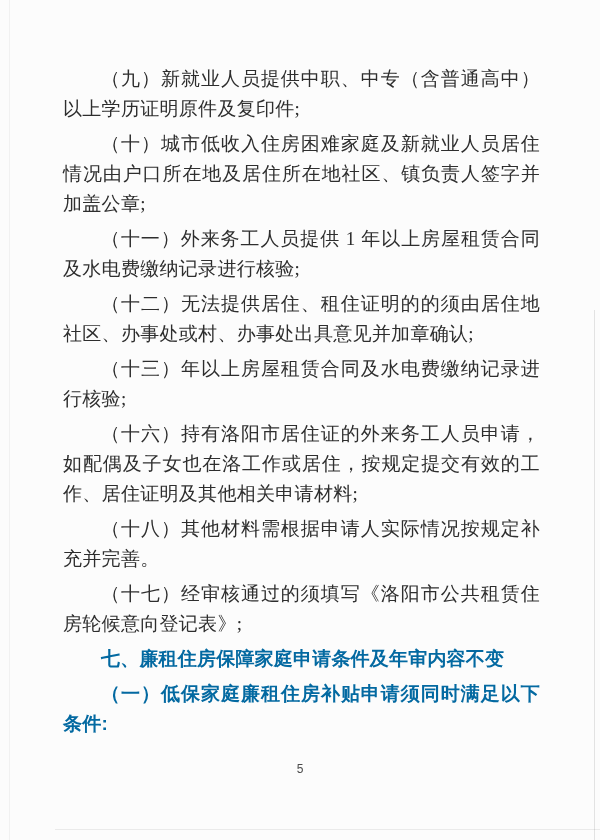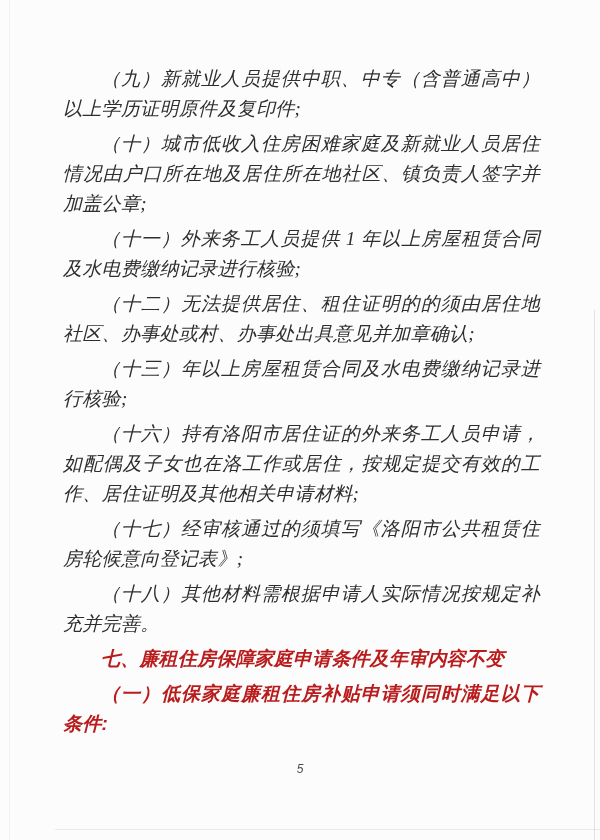--- a/index.html
+++ b/index.html
@@ -1,15 +1,15 @@
 <!DOCTYPE html>
 <html lang="zh"><head>
 <meta charset="utf-8">
 <style>
-  * { margin: 0; padding: 0; box-sizing: border-box; font-style: italic; }
+  * { margin: 0; padding: 0; box-sizing: border-box; }
   html, body { width: 600px; background: #f4f4f4; }
   body { font-family: "Liberation Serif", serif; }
 
   .page {
     position: relative;
     width: 600px;
     height: 840px;
     background: #fcfcfc;
     overflow: hidden;
   }
@@ -41,21 +41,21 @@
     line-height: 30px;
     text-align: justify;
     text-indent: 2em;
     margin-bottom: 5px;
     letter-spacing: 0.3px;
   }
 
   .content p.bold {
     font-family: "Liberation Sans", sans-serif;
     font-weight: bold;
-    color: #b91c1c;
+    color: #0369a1;
     letter-spacing: 0.2px;
   }
 
   .footer {
     position: absolute;
     left: 0; top: 762px; width: 600px;
     text-align: center;
     font-size: 12px;
     color: #4a4a4a;
     font-family: "Liberation Sans", sans-serif;
@@ -70,21 +70,21 @@
   <div class="edge-right"></div>
   <div class="edge-bottom"></div>
 
   <div class="content">
     <p>（九）新就业人员提供中职、中专（含普通高中）以上学历证明原件及复印件;</p>
     <p>（十）城市低收入住房困难家庭及新就业人员居住情况由户口所在地及居住所在地社区、镇负责人签字并加盖公章;</p>
     <p>（十一）外来务工人员提供 1 年以上房屋租赁合同及水电费缴纳记录进行核验;</p>
     <p>（十二）无法提供居住、租住证明的的须由居住地社区、办事处或村、办事处出具意见并加章确认;</p>
     <p>（十三）年以上房屋租赁合同及水电费缴纳记录进行核验;</p>
     <p>（十六）持有洛阳市居住证的外来务工人员申请，如配偶及子女也在洛工作或居住，按规定提交有效的工作、居住证明及其他相关申请材料;</p>
+    <p>（十八）其他材料需根据申请人实际情况按规定补充并完善。</p>
     <p>（十七）经审核通过的须填写《洛阳市公共租赁住房轮候意向登记表》;</p>
-    <p>（十八）其他材料需根据申请人实际情况按规定补充并完善。</p>
     <p class="bold">七、廉租住房保障家庭申请条件及年审内容不变</p>
     <p class="bold">（一）低保家庭廉租住房补贴申请须同时满足以下条件:</p>
   </div>
 
   <div class="footer">5</div>
 
 </div>
 
 </body></html>

